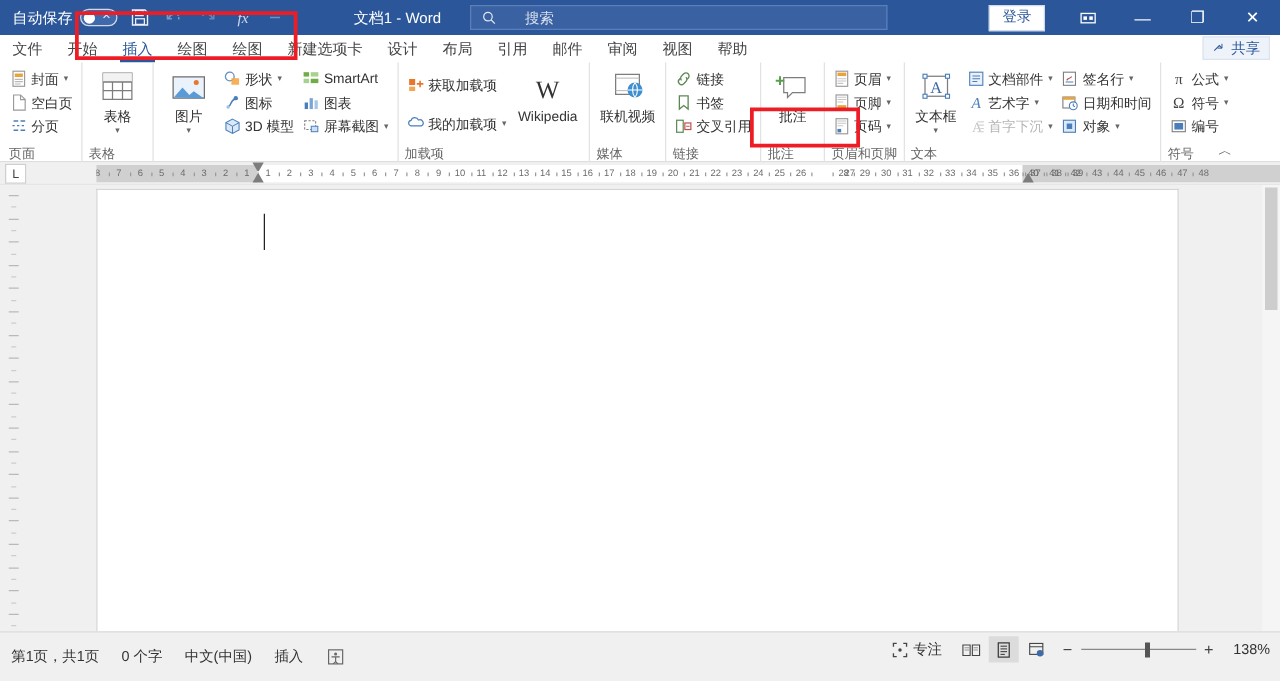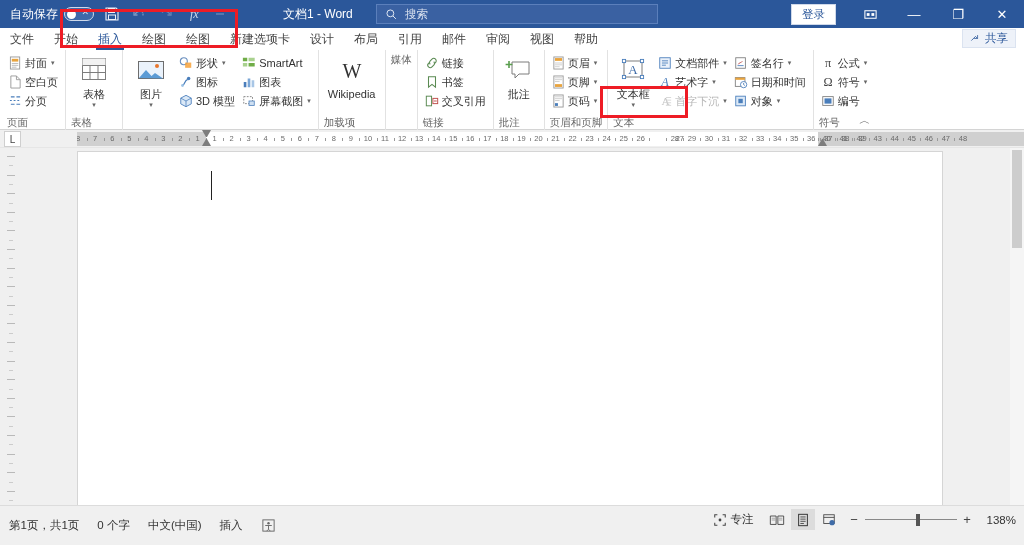--- a/index.html
+++ b/index.html
@@ -32,23 +32,23 @@
   }
   .toggle .xlab {
     position: absolute; right: 4px; top: -1px; font-size: 9px; color: #dfe6f3;
   }
   .qat { display: flex; align-items: center; gap: 11px; margin-left: 10px; }
   .qat-ico { width: 16px; height: 16px; opacity: .92; display: block; }
   .qat-ico.dim { opacity: .5; }
   .title-inner { position: absolute; left: 283px; top: 6px; font-size: 12px; }
 
   .searchbox {
-    position: absolute; left: 376px; top: 4px; width: 282px; height: 20px;
+    position: absolute; left: 376px; top: 4px; width: 334px; height: 20px;
     background: #3a61a2; border: 1px solid #5b7fbb;
-    display: flex; align-items: center; gap: 7px; padding-left: 8px;
+    display: flex; align-items: center; gap: 22px; padding-left: 8px;
     font-size: 11.5px; color: #dbe3f0;
   }
   .win-right {
     position: absolute; right: 0; top: 0; height: 28px;
     display: flex; align-items: center;
   }
   .signin {
     background: #ffffff; color: #2b579a; font-size: 11.5px;
     padding: 2px 10px; margin-right: 12px; line-height: 15px;
     border: 1px solid #cfd9ea;
@@ -412,33 +412,63 @@
               </svg>
             <span>屏幕截图</span>
             <span class="chev">▾</span>
           </div>
         </div>
       </div>
     </div>
 
     <div class="group">
       <div class="group-body">
+        <div class="col" style="padding-top:6px">
+          <div class="small-item">
+            <svg class="cv" width="14" height="14" viewBox="0 0 16 16">
+                <rect x="1.5" y="2.5" width="5.5" height="5.5" fill="#e8762d"></rect>
+                <rect x="1.5" y="9.5" width="5.5" height="4" fill="#f2a65a"></rect>
+                <path d="M11.5 4v6M8.5 7h6" stroke="#e8762d" stroke-width="1.5"></path>
+              </svg>
+            <span>获取加载项</span>
+          </div>
+          <div class="small-item" style="margin-top:12px">
+            <svg class="cv" width="14" height="14" viewBox="0 0 16 16">
+                <path d="M3 10a2.6 2.6 0 0 1 .3-5.1A3.6 3.6 0 0 1 10 4.6a2.7 2.7 0 0 1 2.6 5.4z" fill="none" stroke="#4a7ebb" stroke-width="1.1"></path>
+              </svg>
+            <span>我的加载项</span>
+            <span class="chev">▾</span>
+          </div>
+        </div>
         <div class="big-item" style="width:56px">
           <span class="glyph">
             <svg width="30" height="26" viewBox="0 0 30 26">
                 <text x="15" y="20" font-size="20" text-anchor="middle" fill="#333" font-family="serif">W</text>
               </svg>
           </span>
           <span class="cap">Wikipedia</span>
         </div>
       </div>
       <div class="group-label">加载项</div>
     </div>
 
     <div class="group">
+      <div class="group-body">
+        <div class="big-item" style="width:50px">
+          <span class="glyph">
+            <svg width="30" height="28" viewBox="0 0 30 28">
+                <rect x="5.5" y="2.5" width="19" height="16" fill="#fff" stroke="#7d7d7d" stroke-width="1"></rect>
+                <path d="M5.5 5.5h19M5.5 15.5h19" stroke="#b8b8b8" stroke-width="0.8"></path>
+                <circle cx="21" cy="15" r="6" fill="#3f8fd0"></circle>
+                <path d="M15 15h12M21 9c2.6 3 2.6 9 0 12M21 9c-2.6 3-2.6 9 0 12" stroke="#fff" stroke-width="0.9" fill="none"></path>
+              </svg>
+          </span>
+          <span class="cap">联机视频</span>
+        </div>
+      </div>
       <div class="group-label">媒体</div>
     </div>
 
     <div class="group">
       <div class="group-body">
         <div class="col">
           <div class="small-item">
             <svg class="cv" width="14" height="14" viewBox="0 0 16 16">
                 <path d="M6 9.5a2.8 2.8 0 0 1 0-4l2-2a2.8 2.8 0 1 1 4 4l-1 1" fill="none" stroke="#5a8a52" stroke-width="1.2"></path>
                 <path d="M10 6.5a2.8 2.8 0 0 1 0 4l-2 2a2.8 2.8 0 1 1-4-4l1-1" fill="none" stroke="#5a8a52" stroke-width="1.2"></path>

